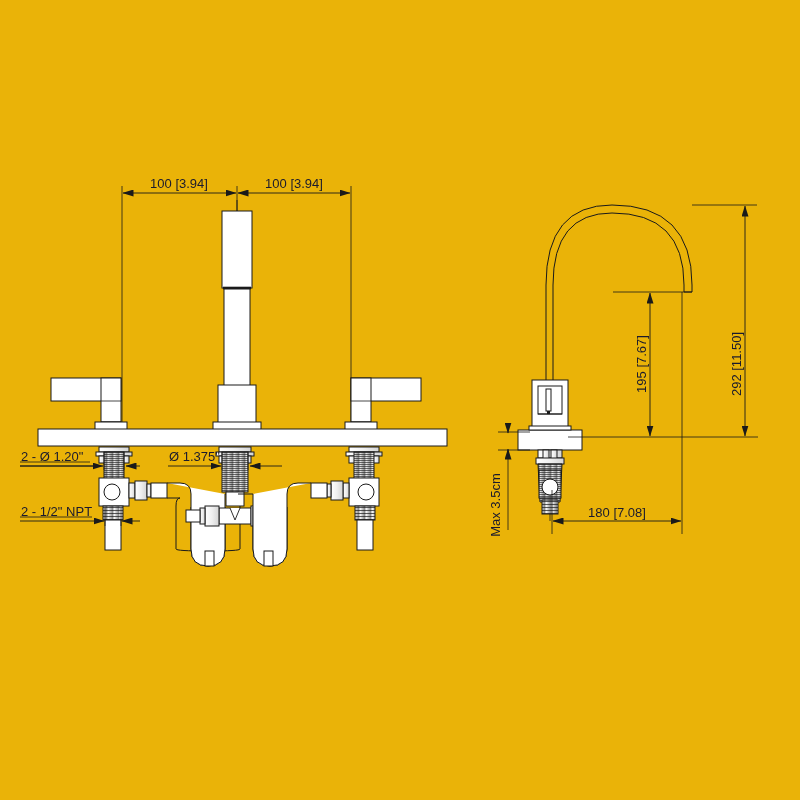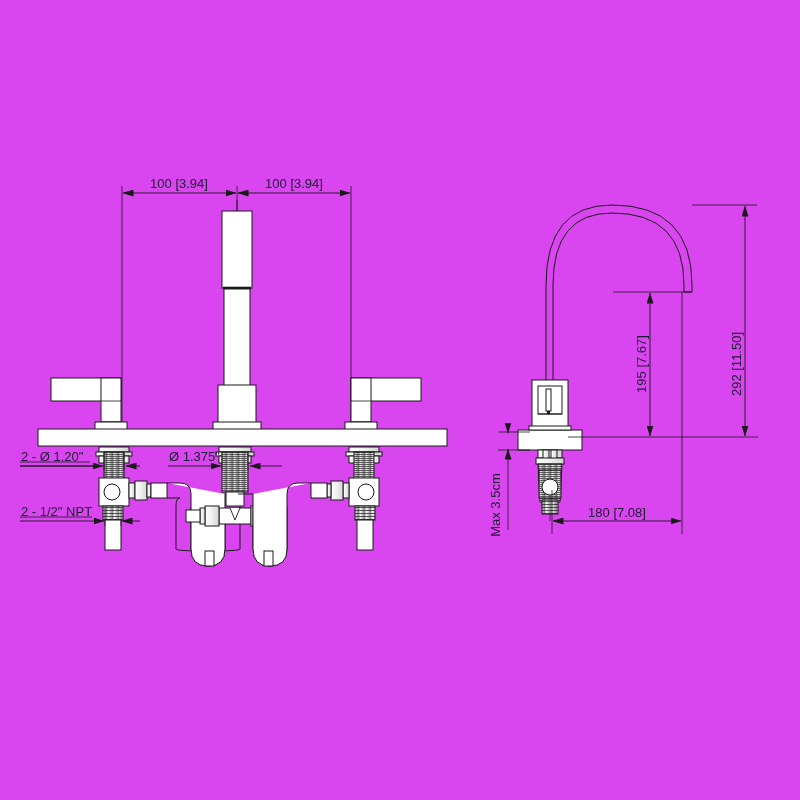--- a/index.html
+++ b/index.html
@@ -1,18 +1,18 @@
 <!DOCTYPE html>
 <html><head>
 <meta charset="utf-8">
 <style>
   html,body{margin:0;padding:0;background:#ffffff;}
   body{width:800px;height:800px;position:relative;overflow:hidden;
        font-family:"Liberation Sans","DejaVu Sans",sans-serif;}
-  #sheet{position:absolute;left:0;top:0;width:800px;height:800px;background:#d946ef;}
+  #sheet{position:absolute;left:0;top:0;width:800px;height:800px;background:#eab308;}
   svg{display:block;}
   text{font-family:"Liberation Sans","DejaVu Sans",sans-serif;fill:#1a1a2e;}
 </style>
 </head>
 <body>
 
 <div id="sheet">
 <svg width="800" height="800" viewBox="0 0 800 800">
 
   <defs>

